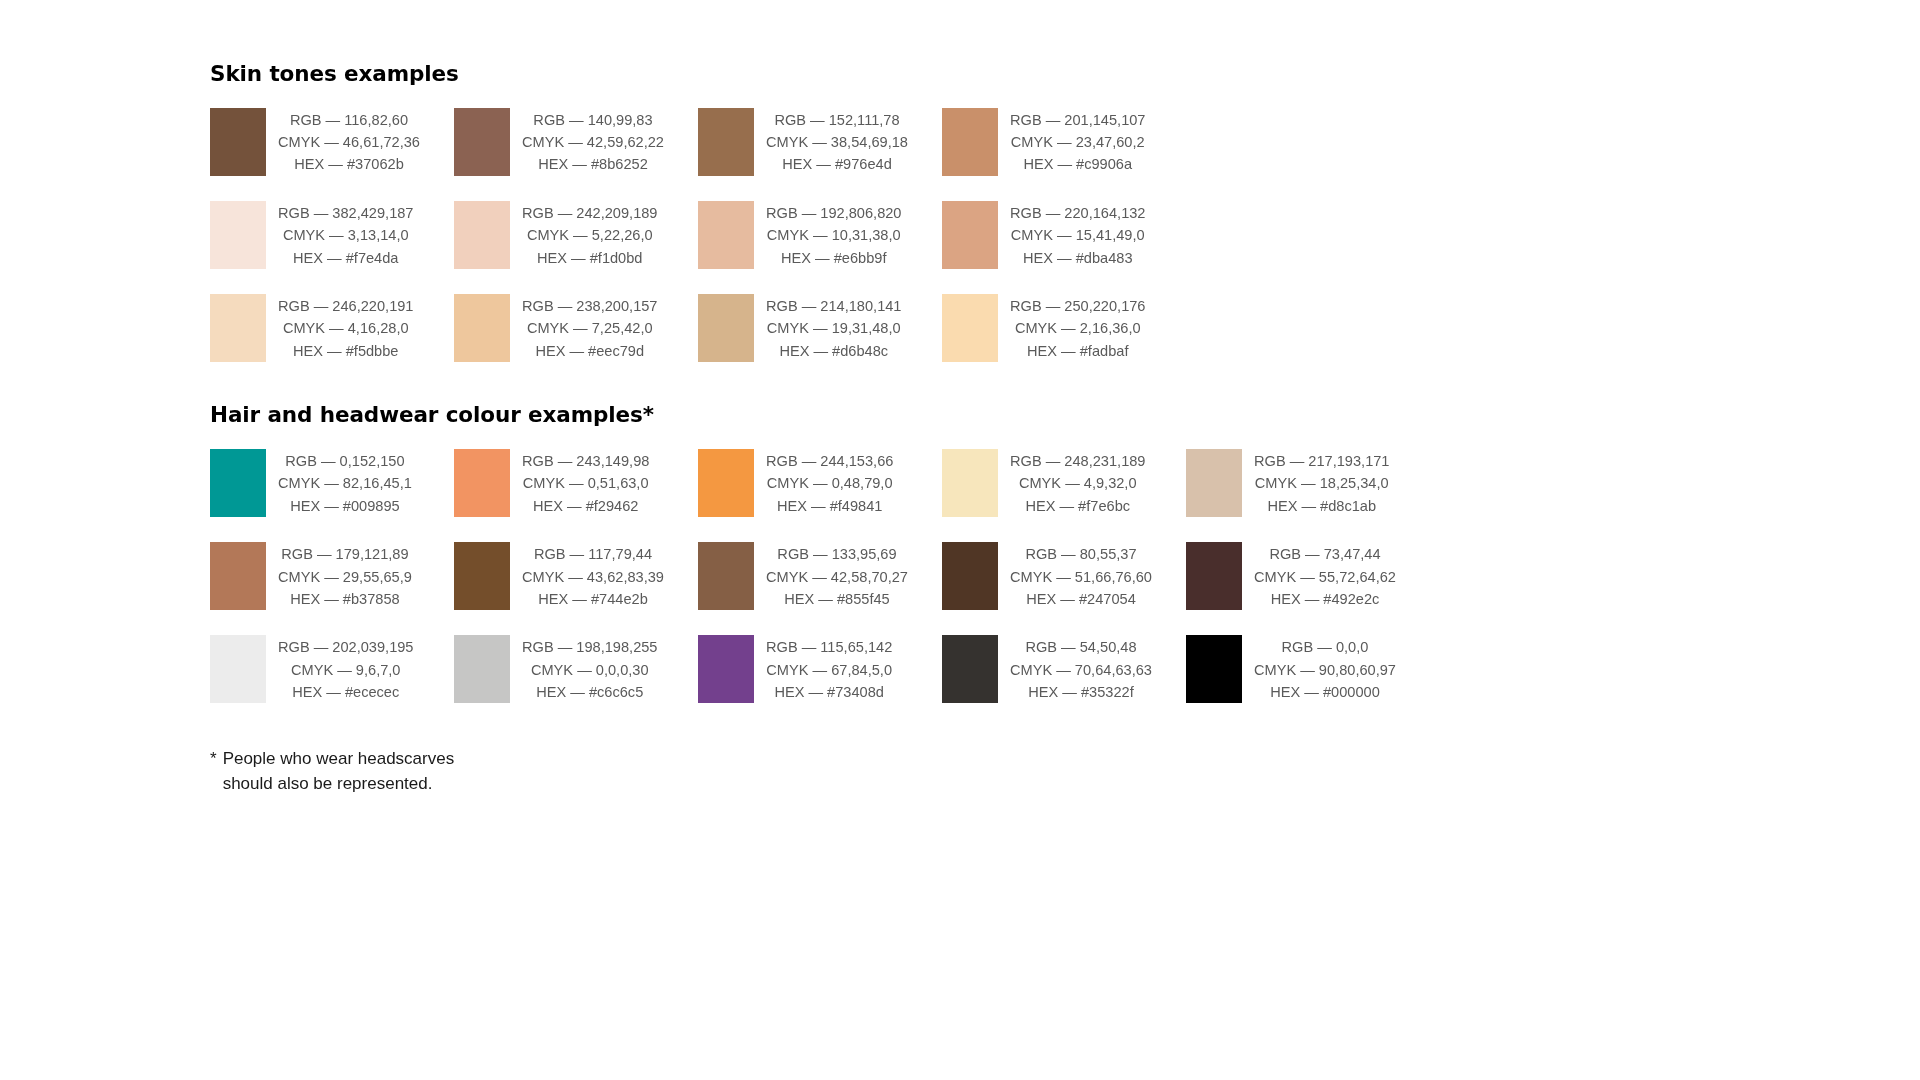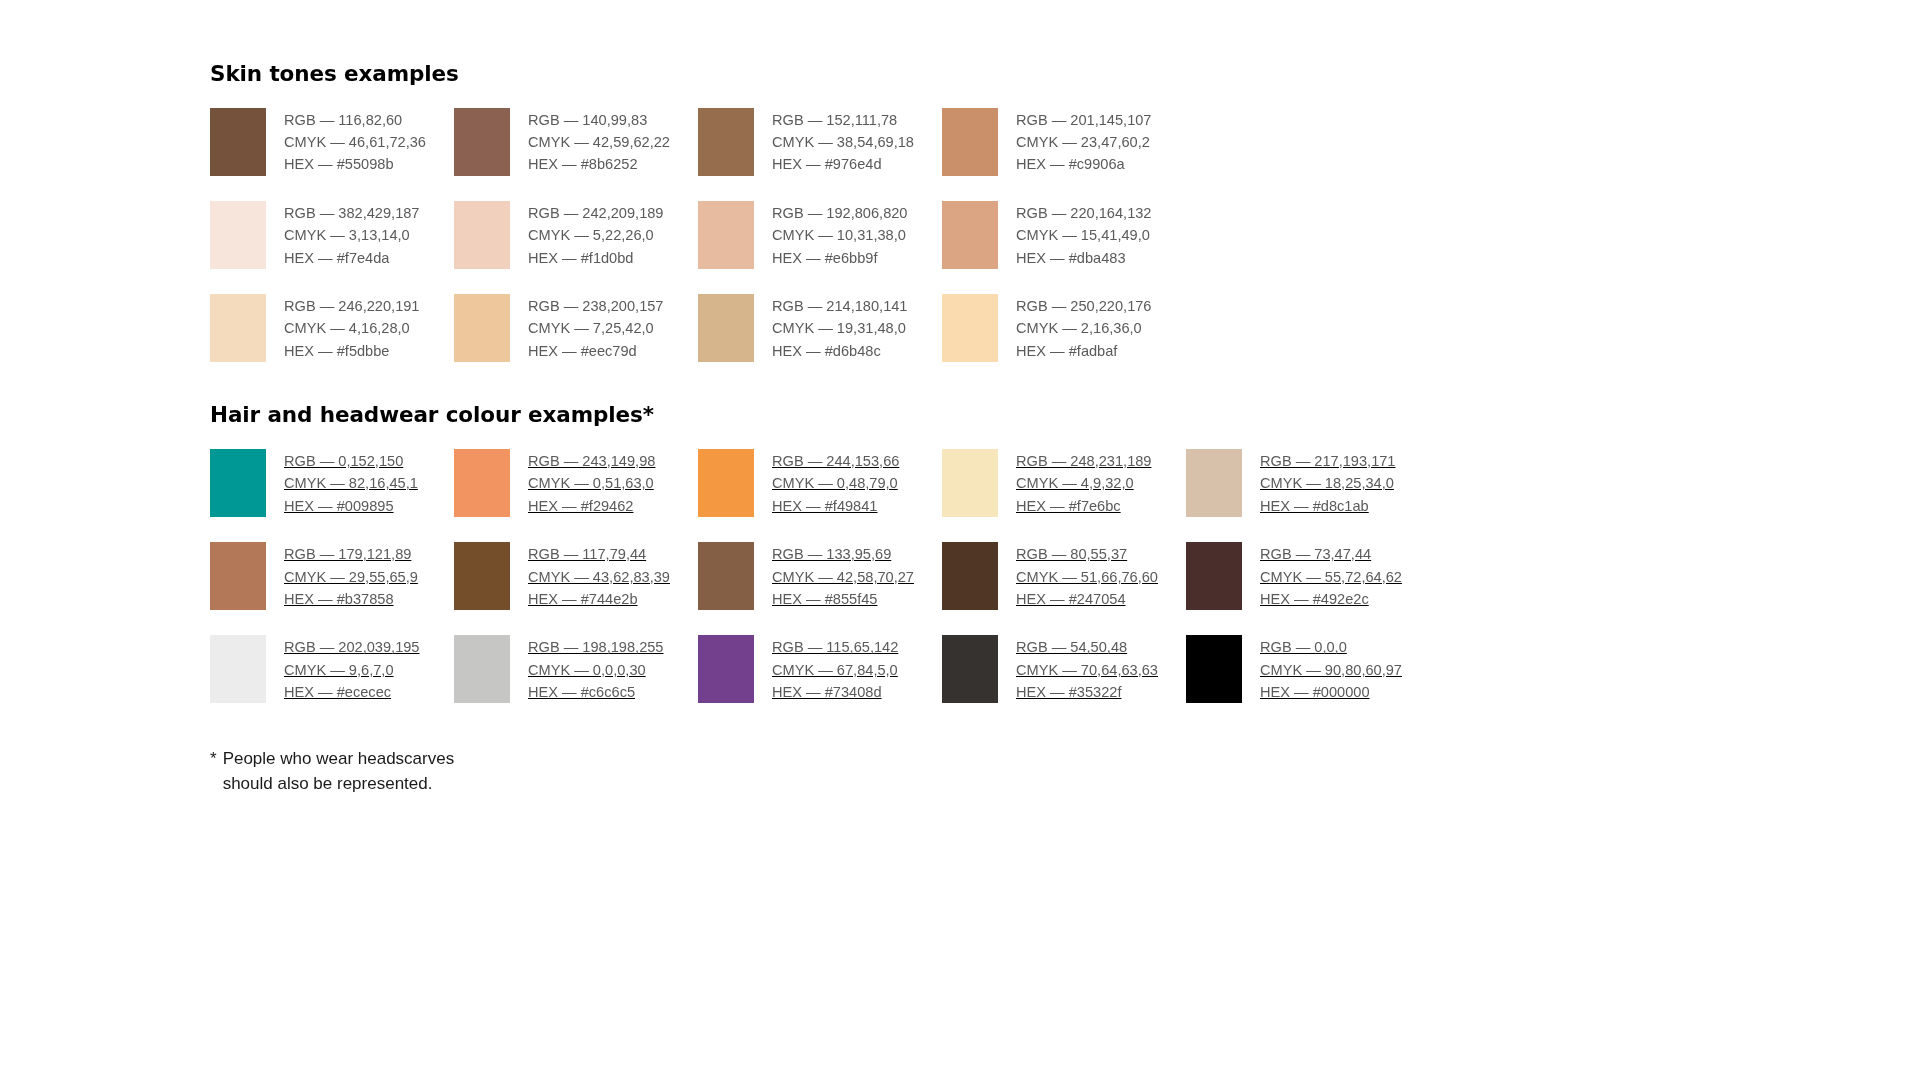--- a/index.html
+++ b/index.html
@@ -48,26 +48,27 @@
     line-height: 1.1;
     white-space: nowrap;
   }
 
   .swatch-grid {
     display: grid;
     grid-auto-rows: auto;
     row-gap: 25px;
   }
   .grid-4 { grid-template-columns: repeat(4, 244px); }
-  .grid-5 { grid-template-columns: repeat(5, 244px); text-decoration: underline; }
+  .grid-5 { grid-template-columns: repeat(5, 244px); }
 
   .swatch-cell {
     display: flex;
     align-items: flex-start;
-    gap: 18px;
+    gap: 12px;
+    text-align: center;
   }
 
   .swatch-chip {
     width: 56px;
     height: 68px;
     flex: 0 0 56px;
     display: block;
   }
 
   .swatch-info {
@@ -108,21 +109,21 @@
   <div class="content">
 
     <div class="section">
       <h2 class="section-title">Skin tones examples</h2>
       <div class="swatch-grid grid-4">
           <div class="swatch-cell">
             <span class="swatch-chip" style="background-color: rgb(116, 82, 59);"></span>
             <div class="swatch-info">
               <span class="swatch-line">RGB — 116,82,60</span>
               <span class="swatch-line">CMYK — 46,61,72,36</span>
-              <span class="swatch-line">HEX — #55098b</span>
+              <span class="swatch-line">HEX — #37062b</span>
             </div>
           </div>
           <div class="swatch-cell">
             <span class="swatch-chip" style="background-color: rgb(139, 98, 82);"></span>
             <div class="swatch-info">
               <span class="swatch-line">RGB — 140,99,83</span>
               <span class="swatch-line">CMYK — 42,59,62,22</span>
               <span class="swatch-line">HEX — #8b6252</span>
             </div>
           </div>

